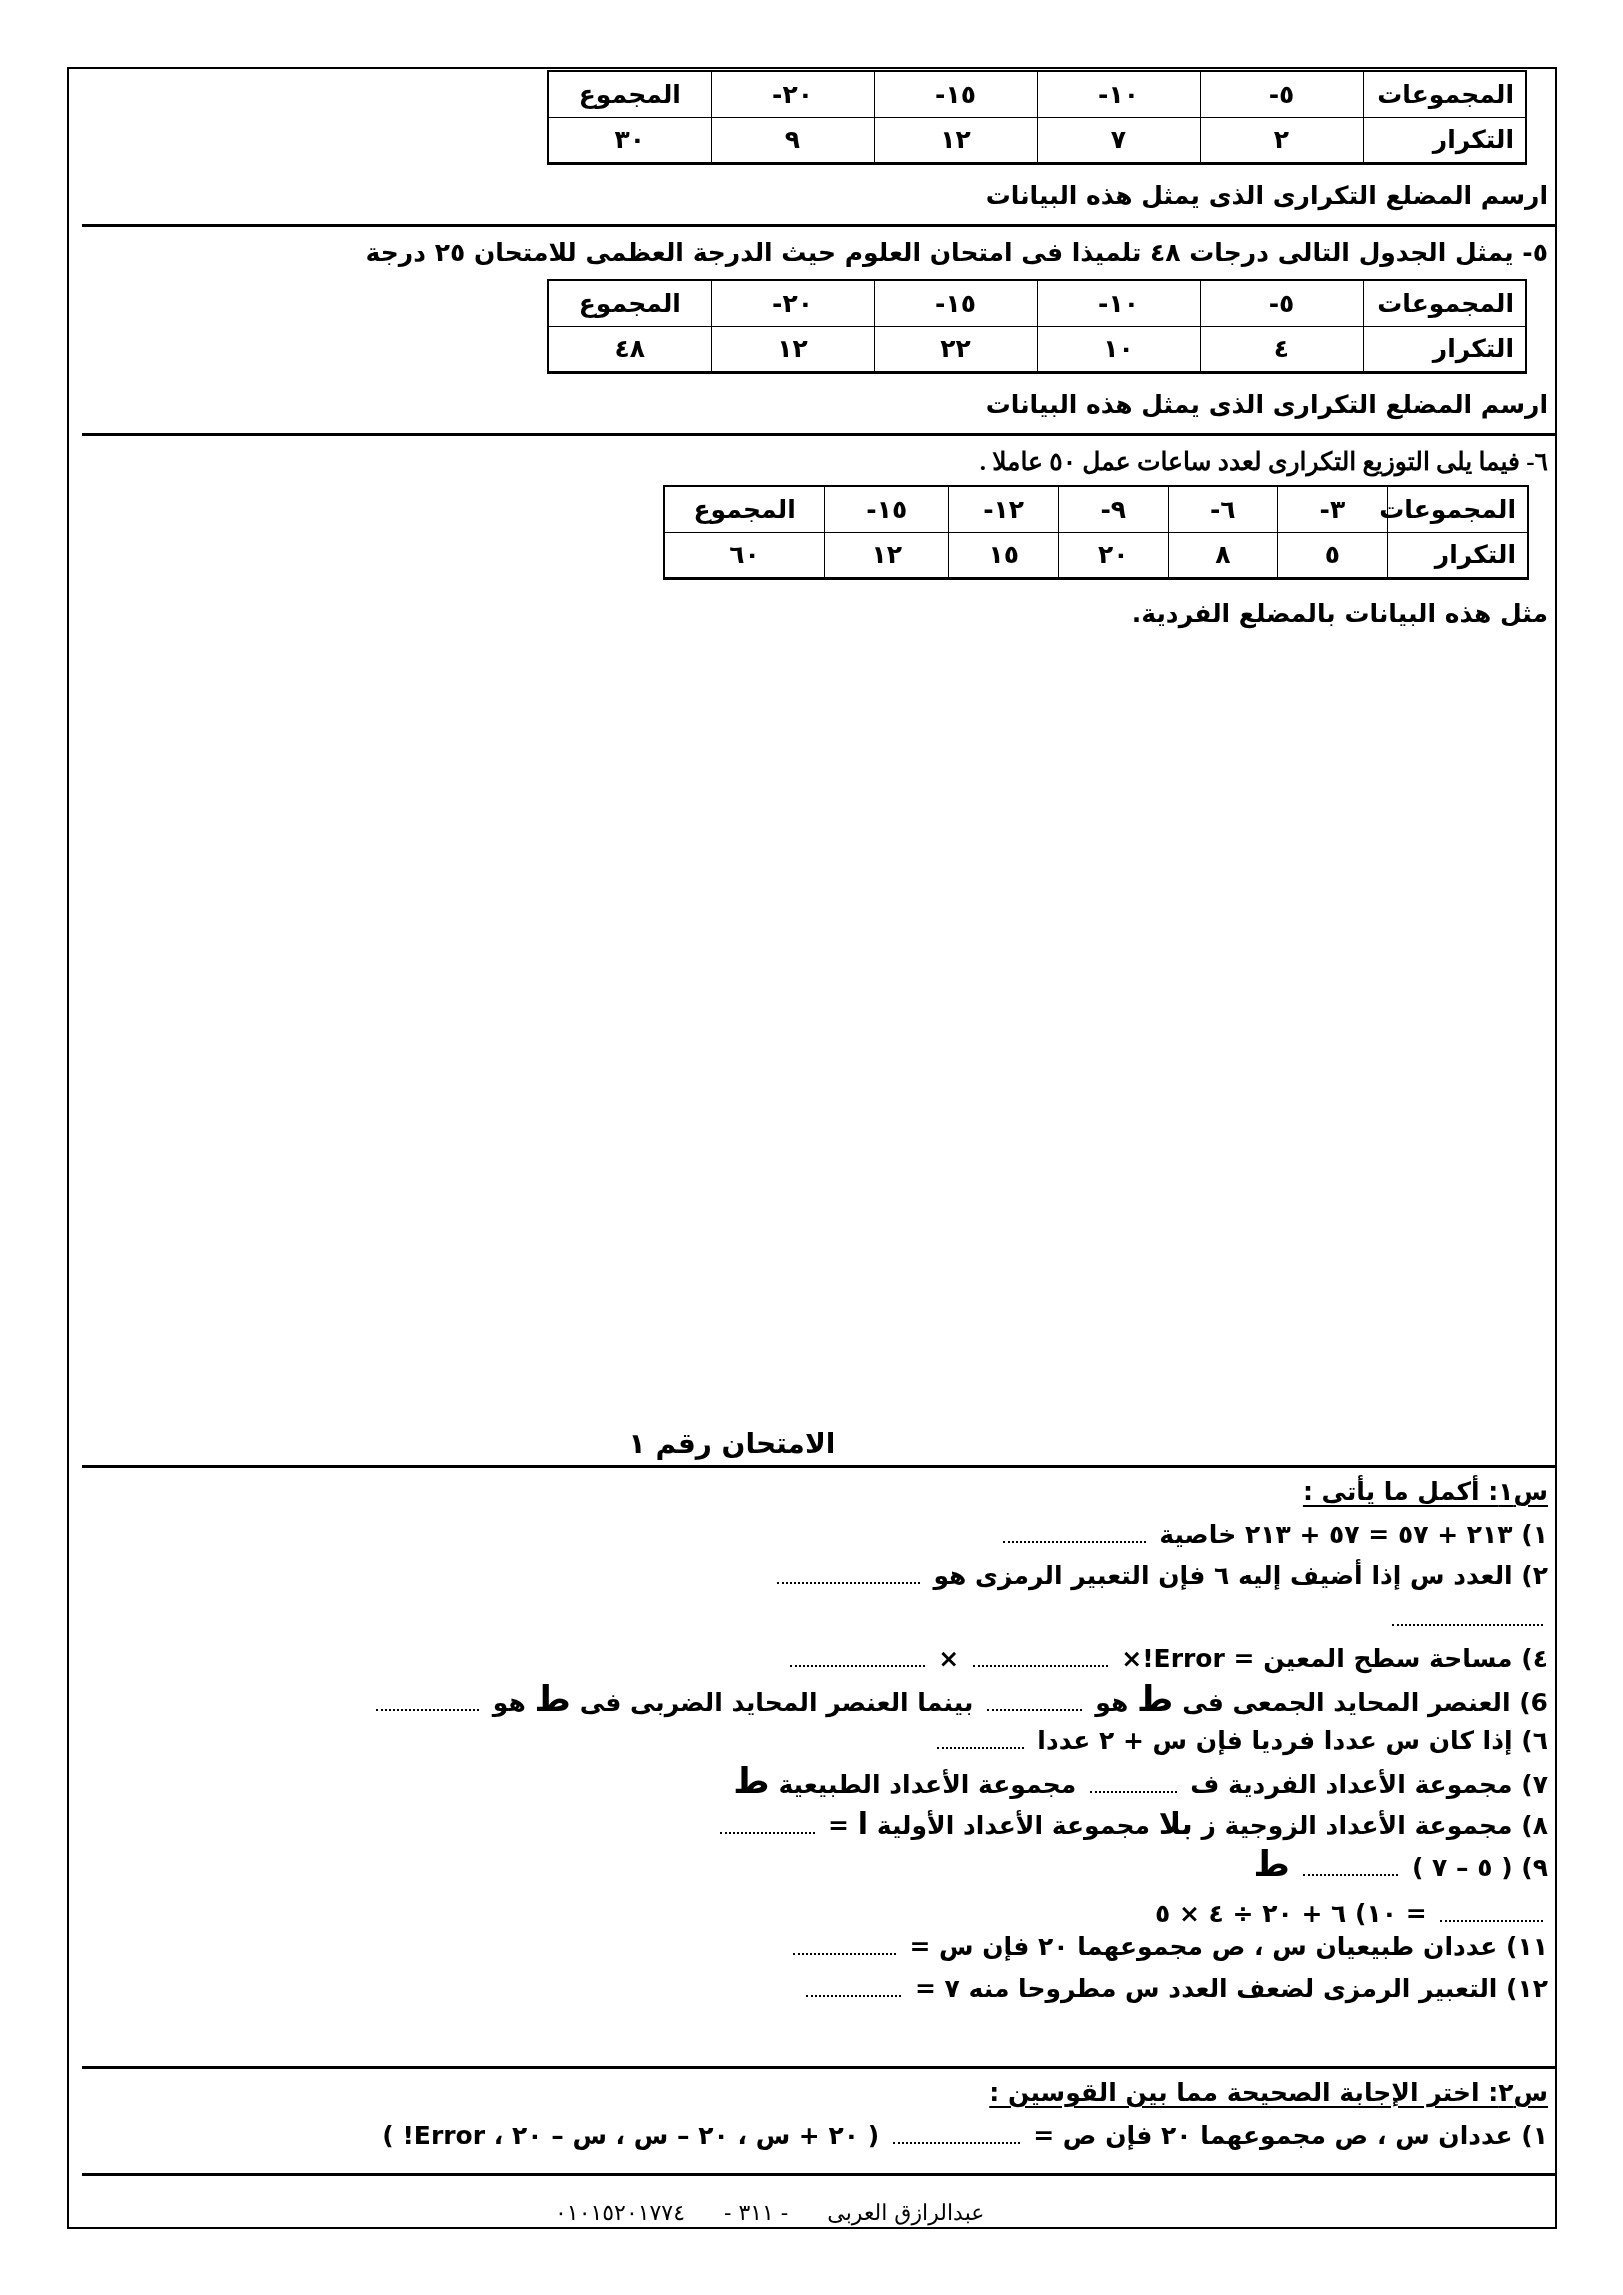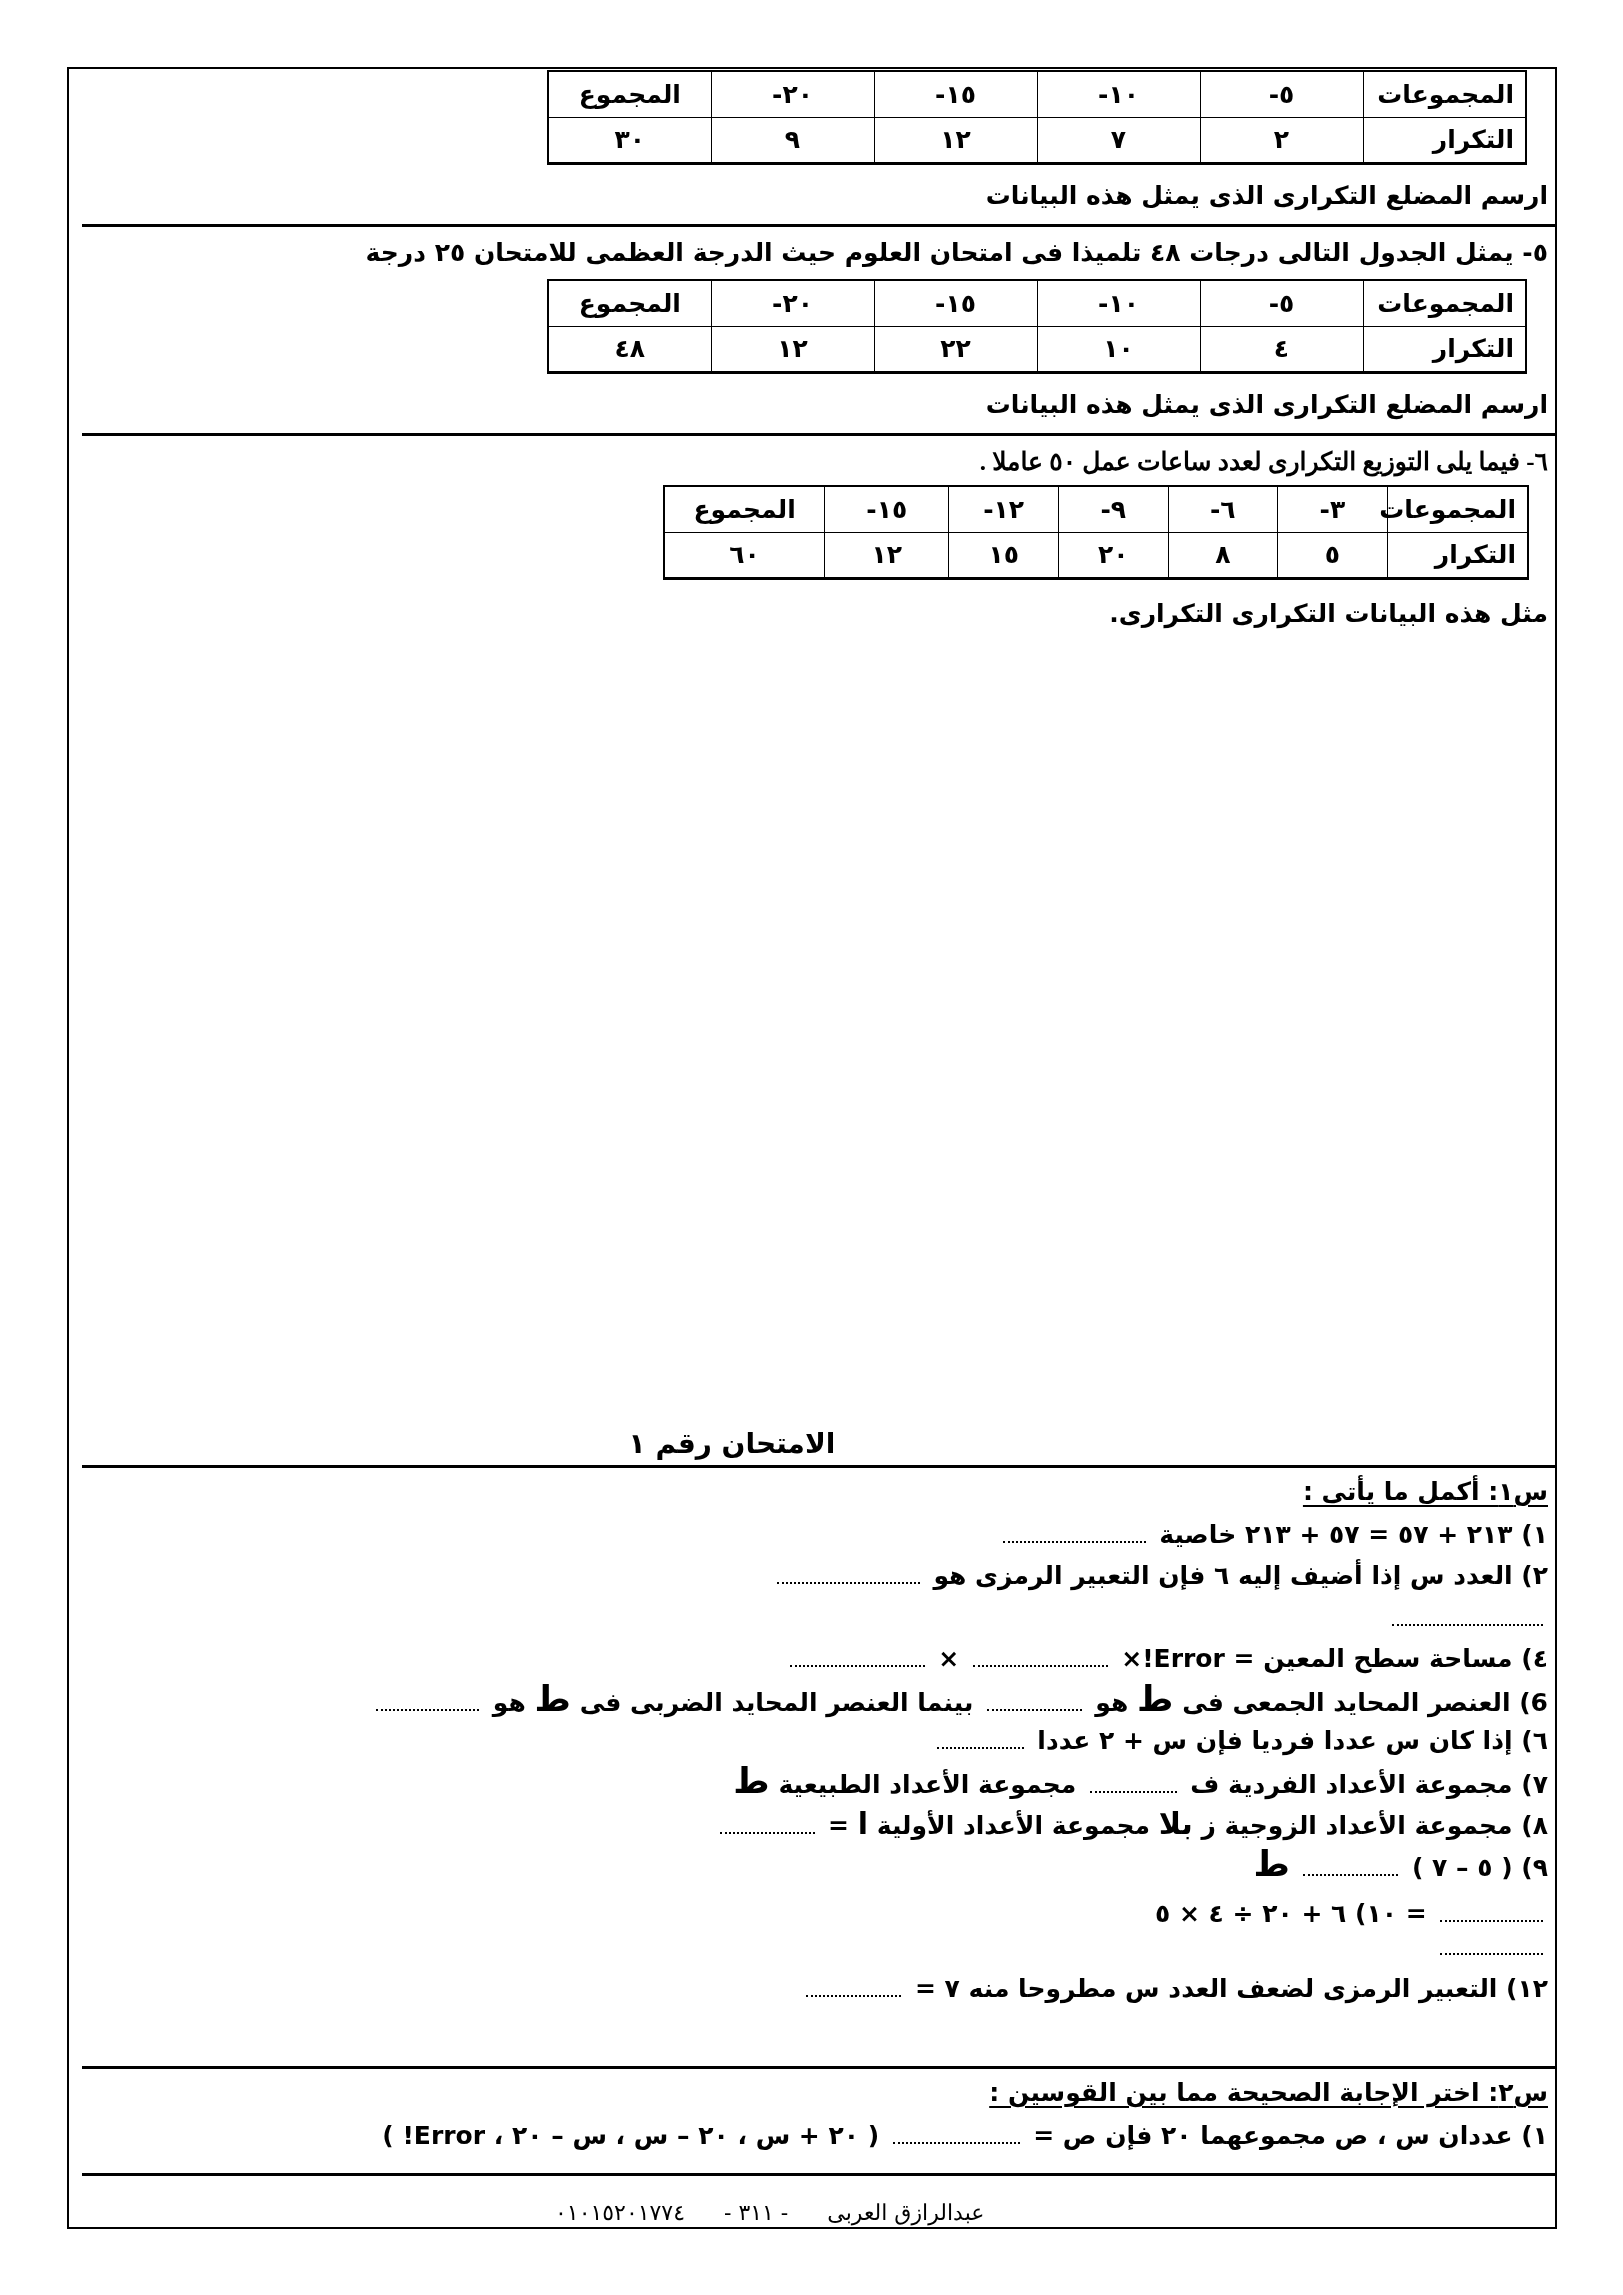--- a/index.html
+++ b/index.html
@@ -169,21 +169,21 @@
     <td>التكرار</td>
     <td>٥</td>
     <td>٨</td>
     <td>٢٠</td>
     <td>١٥</td>
     <td>١٢</td>
     <td>٦٠</td>
   </tr>
 </tbody>
   </table>
-<div class="line-text" style="top:596px;">مثل هذه البيانات التكرارى التكرارى.</div>
+<div class="line-text" style="top:596px;">مثل هذه البيانات بالمضلع الفردية.</div>
 
 <div class="exam-title">الامتحان رقم ١</div>
 <div class="rule" style="top:1465px;"></div>
 
 <div class="line-text underline" style="top:1474px;">س١: أكمل ما يأتى :</div>
 
 <div class="line-text" style="top:1517px;">
   <span>١) ٢١٣ + ٥٧ = ٥٧ + ٢١٣ خاصية</span>
   <span class="dots" style="width:143px"></span>
 </div>
@@ -231,20 +231,21 @@
 <div class="line-text" style="top:1847px;margin-left:16px;">
   <span>٩) ( ٥ – ٧ )</span>
   <span class="dots" style="width:95px"></span>
   <span class="big-t">ط</span>
 </div>
 <div class="line-text" style="top:1888px;margin-top:8px;">
   <span>١٠) ٦ + ٢٠ ÷ ٤ × ٥ =</span>
   <span class="dots" style="width:103px"></span>
 </div>
 <div class="line-text" style="top:1929px;">
+  <span>١١) عددان طبيعيان س ، ص مجموعهما ٢٠ فإن س =</span>
   <span class="dots" style="width:103px"></span>
 </div>
 <div class="line-text" style="top:1971px;">
   <span>١٢) التعبير الرمزى لضعف العدد س مطروحا منه ٧ =</span>
   <span class="dots" style="width:95px"></span>
 </div>
 
 <div class="rule" style="top:2066px;"></div>
 
 <div class="line-text underline" style="top:2075px;">س٢: اختر الإجابة الصحيحة مما بين القوسين :</div>

